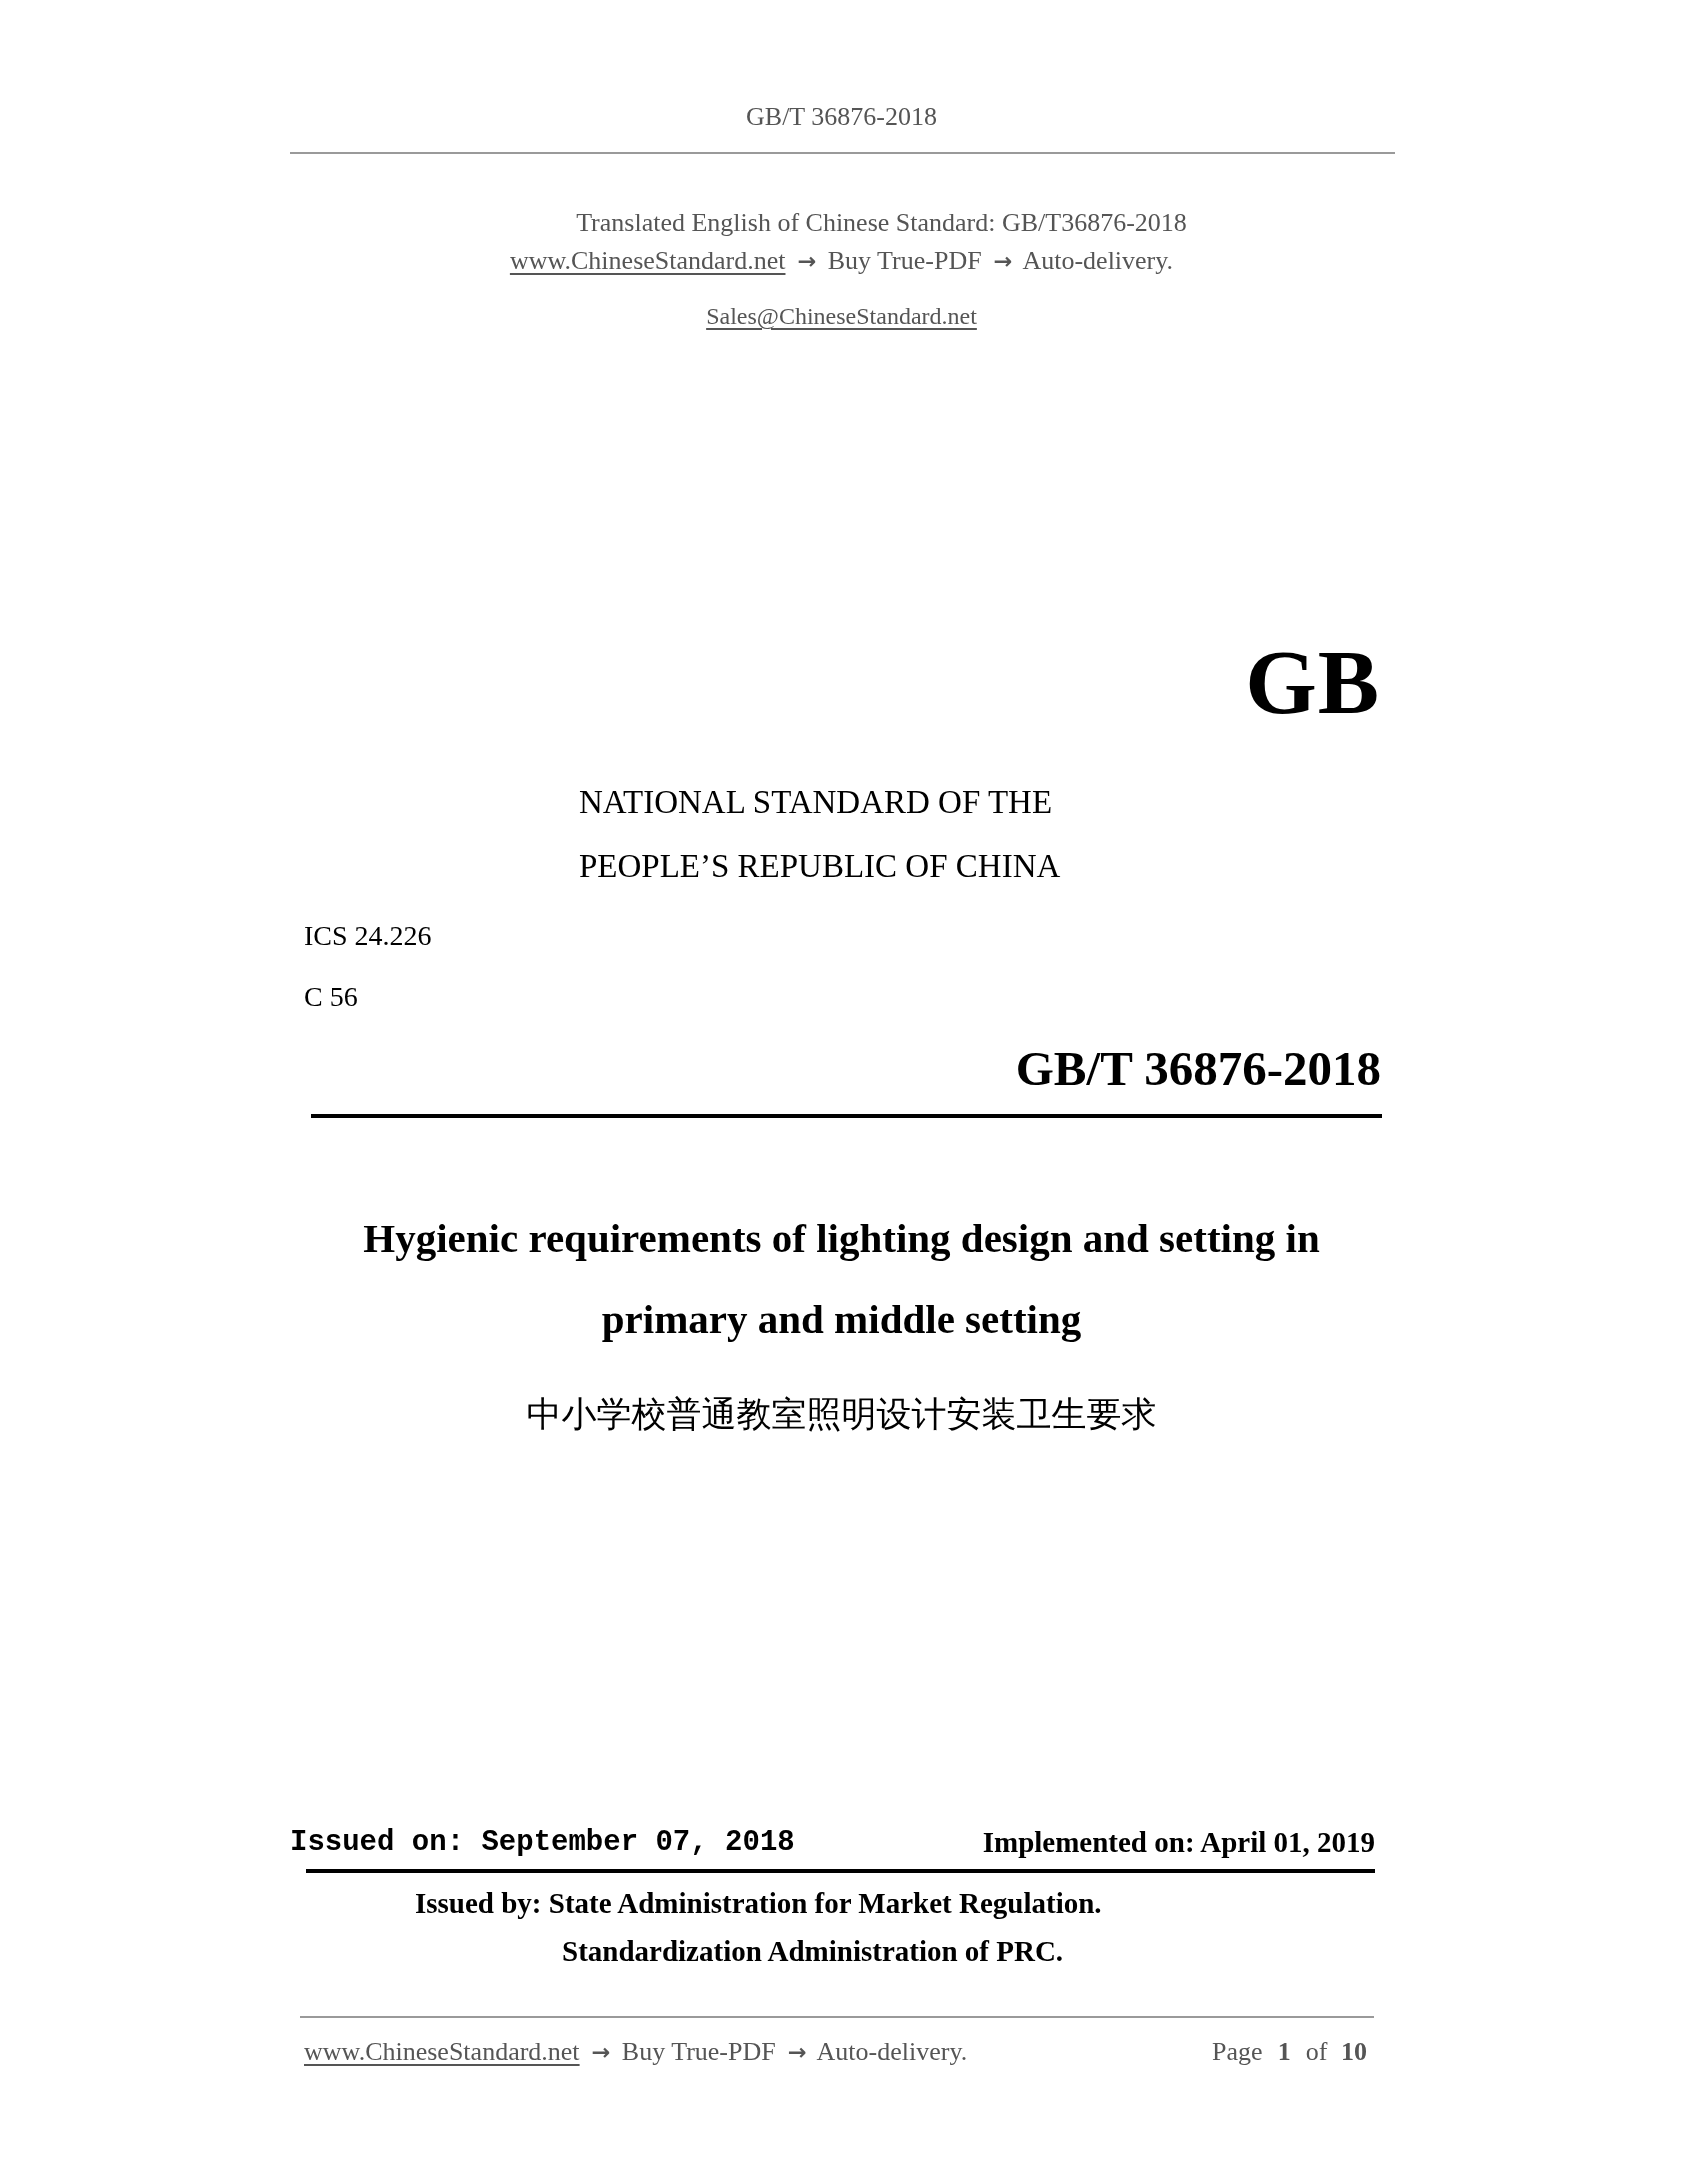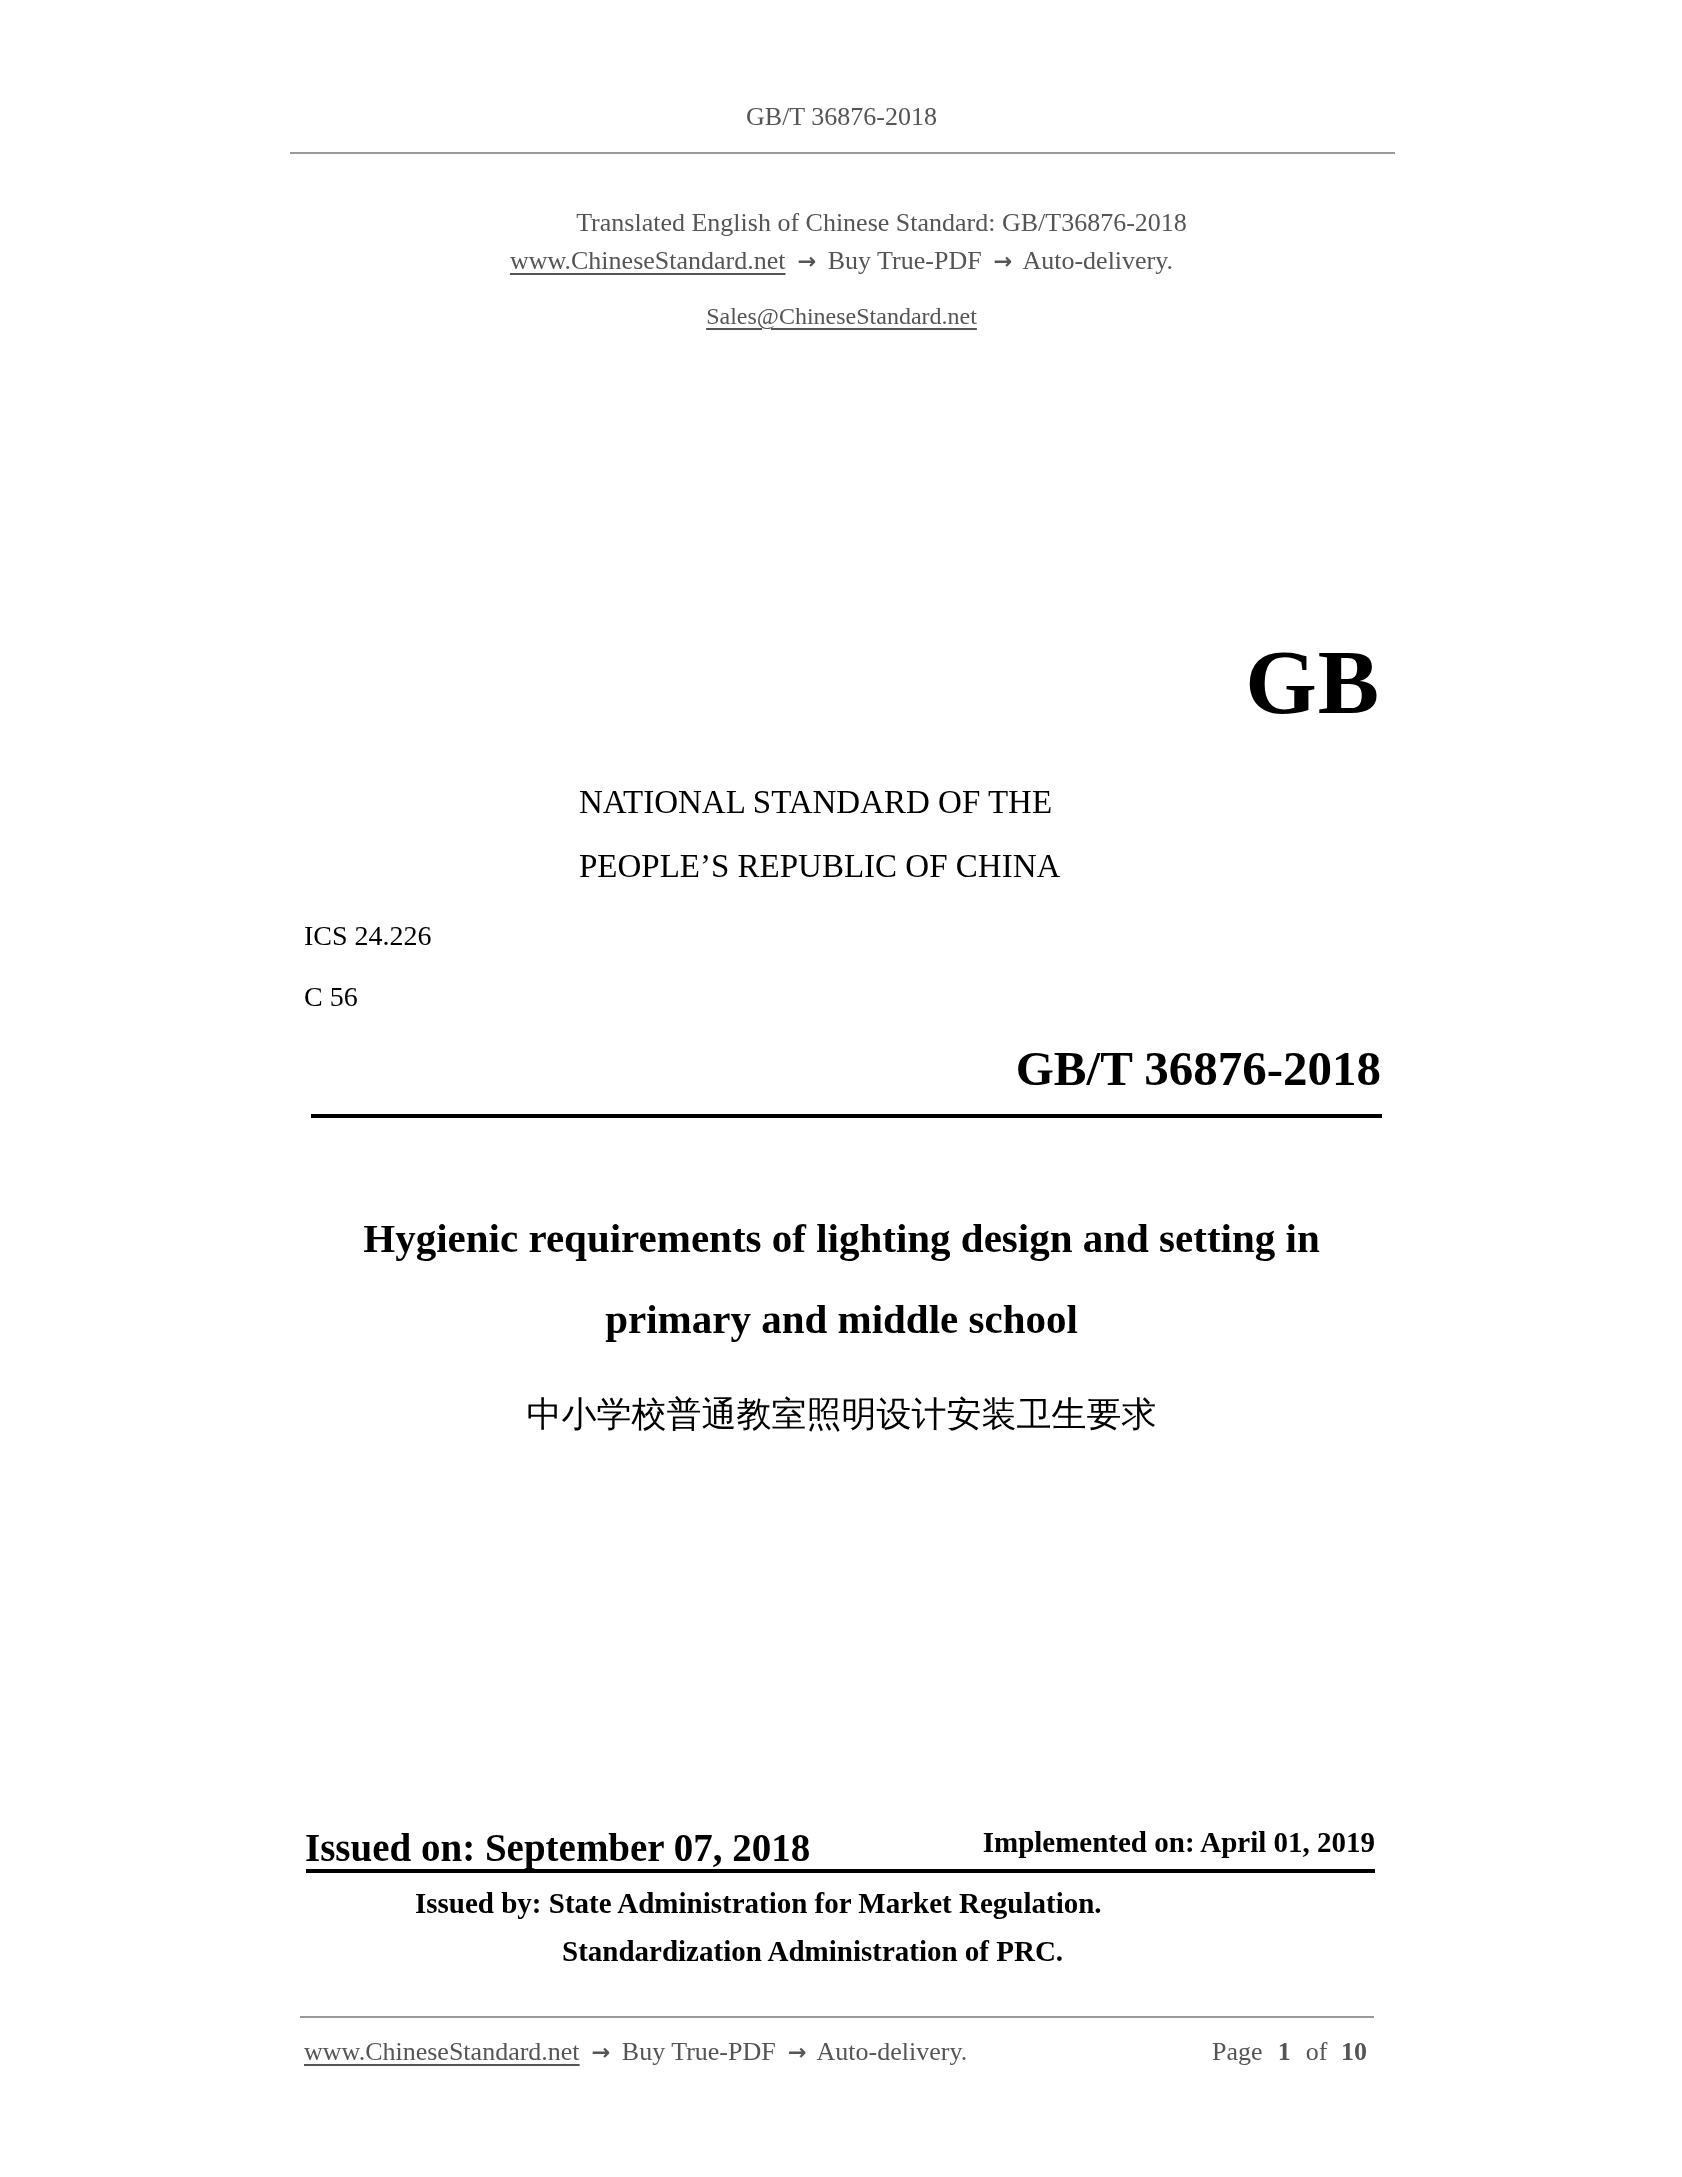--- a/index.html
+++ b/index.html
@@ -40,24 +40,24 @@
 <div class="abs" style="left:579px; top:770px; font-size:33px;margin-top:16px;">NATIONAL STANDARD OF THE</div>
 <div class="abs" style="left:579px; top:850px; font-size:33px;">PEOPLE’S REPUBLIC OF CHINA</div>
 
 <div class="abs" style="left:304px; top:922px; font-size:28px;">ICS 24.226</div>
 <div class="abs" style="left:304px; top:983px; font-size:28px;">C 56</div>
 
 <div class="abs bold" style="right:302px; top:1044px; font-size:49px;">GB/T 36876-2018</div>
 <div class="rule" style="left:311px; top:1114px; width:1071px; height:3.5px; background:#000;"></div>
 
 <div class="abs center bold" style="top:1218px; font-size:41px;">Hygienic requirements of lighting design and setting in</div>
-<div class="abs center bold" style="top:1299px; font-size:41px;">primary and middle school</div>
+<div class="abs center bold" style="top:1299px; font-size:41px;">primary and middle setting</div>
 <div class="abs center" style="top:1397px; font-size:35px; font-family:'DejaVu Sans', sans-serif;">中小学校普通教室照明设计安装卫生要求</div>
 
-<div class="abs bold" style="left:305px; top:1828px; font-size:39px;">Issued on: September 07, 2018</div>
+<div class="abs bold" style="left:290px; top:1828px; font-size:29px;font-family:Liberation Mono, monospace;">Issued on: September 07, 2018</div>
 <div class="abs bold" style="right:308px; top:1828px; font-size:29px;">Implemented on: April 01, 2019</div>
 <div class="rule" style="left:306px; top:1869px; width:1069px; height:3.5px; background:#000;"></div>
 
 <div class="abs bold" style="left:415px; top:1889px; font-size:29px;">Issued by: State Administration for Market Regulation.</div>
 <div class="abs bold" style="left:562px; top:1937px; font-size:29px;">Standardization Administration of PRC.</div>
 
 <div class="rule" style="left:300px; top:2016px; width:1074px; height:1.7px; background:#9a9a9a;"></div>
 
 <div class="abs gray" style="left:304px; top:2039px; font-size:26px;">
   <span class="u">www.ChineseStandard.net</span>

